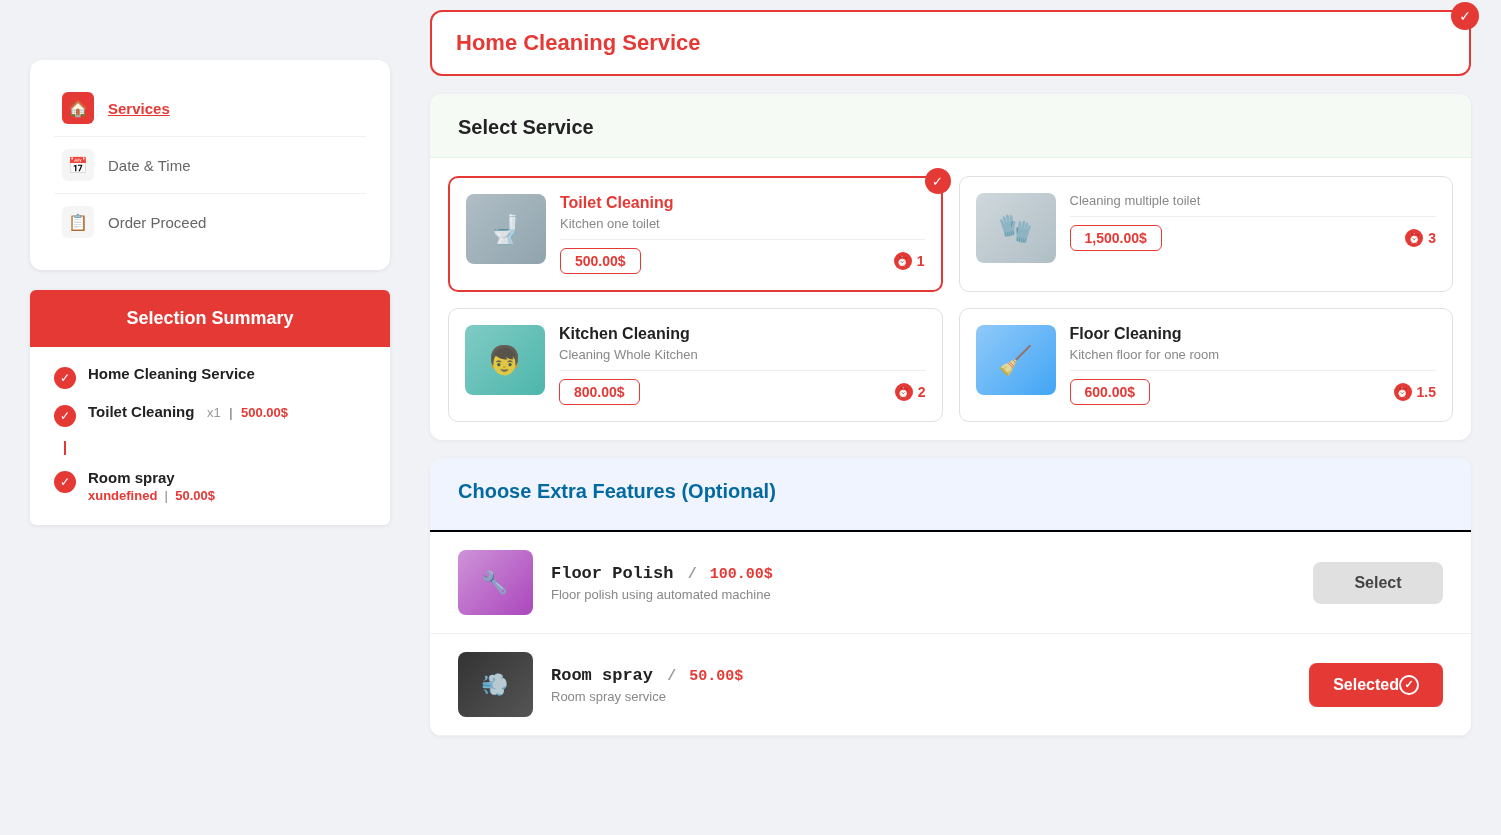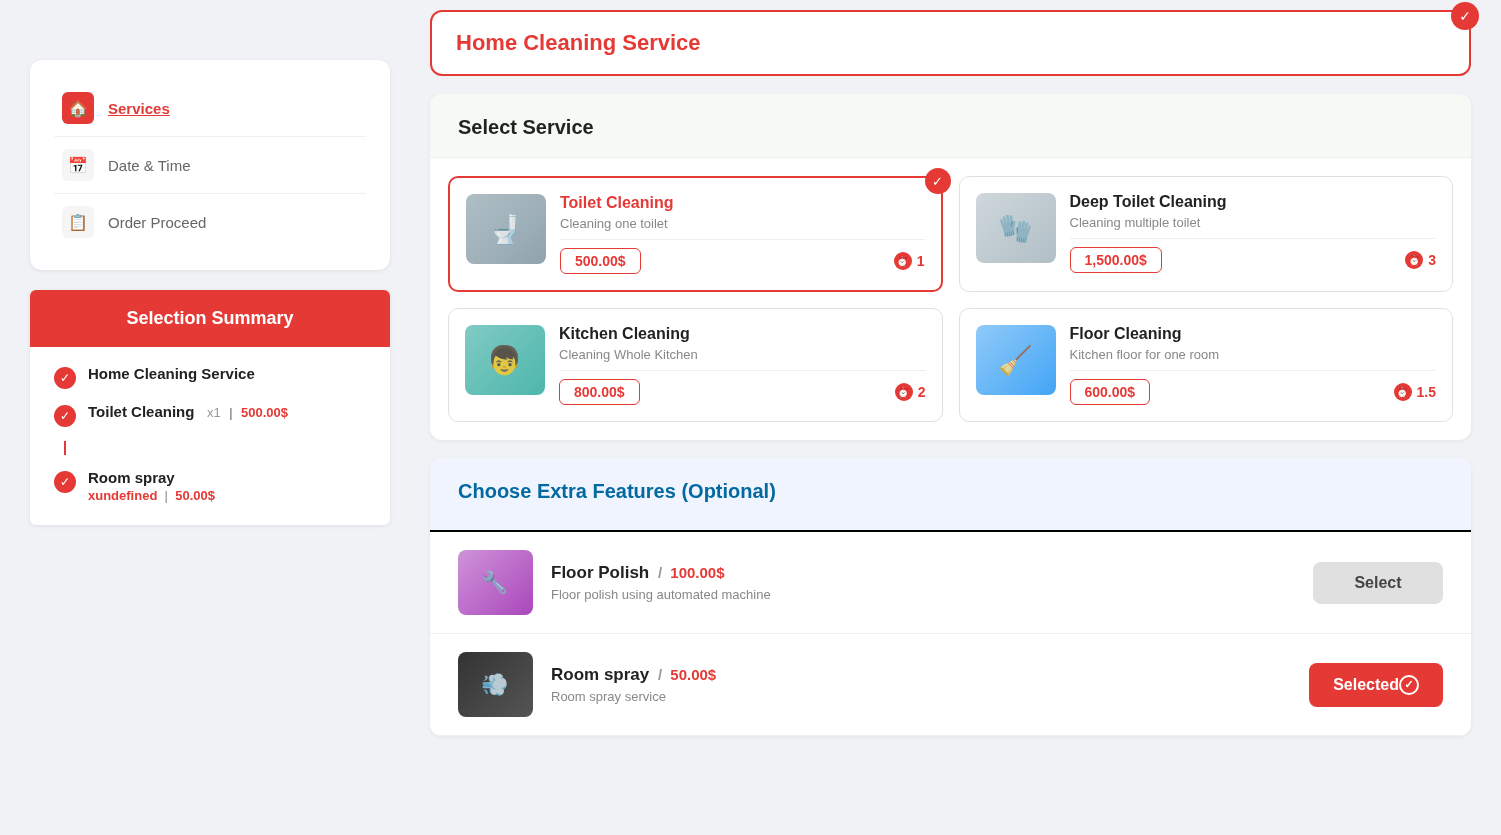--- a/index.html
+++ b/index.html
@@ -366,20 +366,21 @@
 
     .extra-info {
       flex: 1;
     }
 
     .extra-name {
       font-size: 17px;
       font-weight: 700;
       color: #222;
       margin-bottom: 4px;
+      font-family: Liberation Mono, monospace;
     }
 
     .extra-name span.price {
       color: #e53935;
       font-size: 15px;
       font-weight: 600;
     }
 
     .extra-name span.slash {
       color: #999;
@@ -546,39 +547,38 @@
       <div class="services-grid">
 
         <div class="service-card selected">
           <div class="service-card-check">✓</div>
           <div class="service-card-top">
             <div class="service-img img-toilet">
               <div class="placeholder-person">🚽</div>
             </div>
             <div class="service-card-info">
               <div class="service-card-name red">Toilet Cleaning</div>
-              <div class="service-card-desc">Cleaning one toilet</div>
+              <div class="service-card-desc">Kitchen one toilet</div>
               <div class="service-card-bottom">
                 <span class="service-price">500.00$</span>
                 <span class="service-time">
                   <span class="clock-icon">⏰</span>
                   <span>1</span>
                 </span>
               </div>
             </div>
           </div>
         </div>
 
         <div class="service-card">
           <div class="service-card-top">
             <div class="service-img img-deep-toilet">
               <div class="placeholder-person">🧤</div>
             </div>
             <div class="service-card-info">
-              <div class="service-card-name dark">Deep Toilet Cleaning</div>
               <div class="service-card-desc">Cleaning multiple toilet</div>
               <div class="service-card-bottom">
                 <span class="service-price">1,500.00$</span>
                 <span class="service-time">
                   <span class="clock-icon">⏰</span>
                   <span>3</span>
                 </span>
               </div>
             </div>
           </div>

